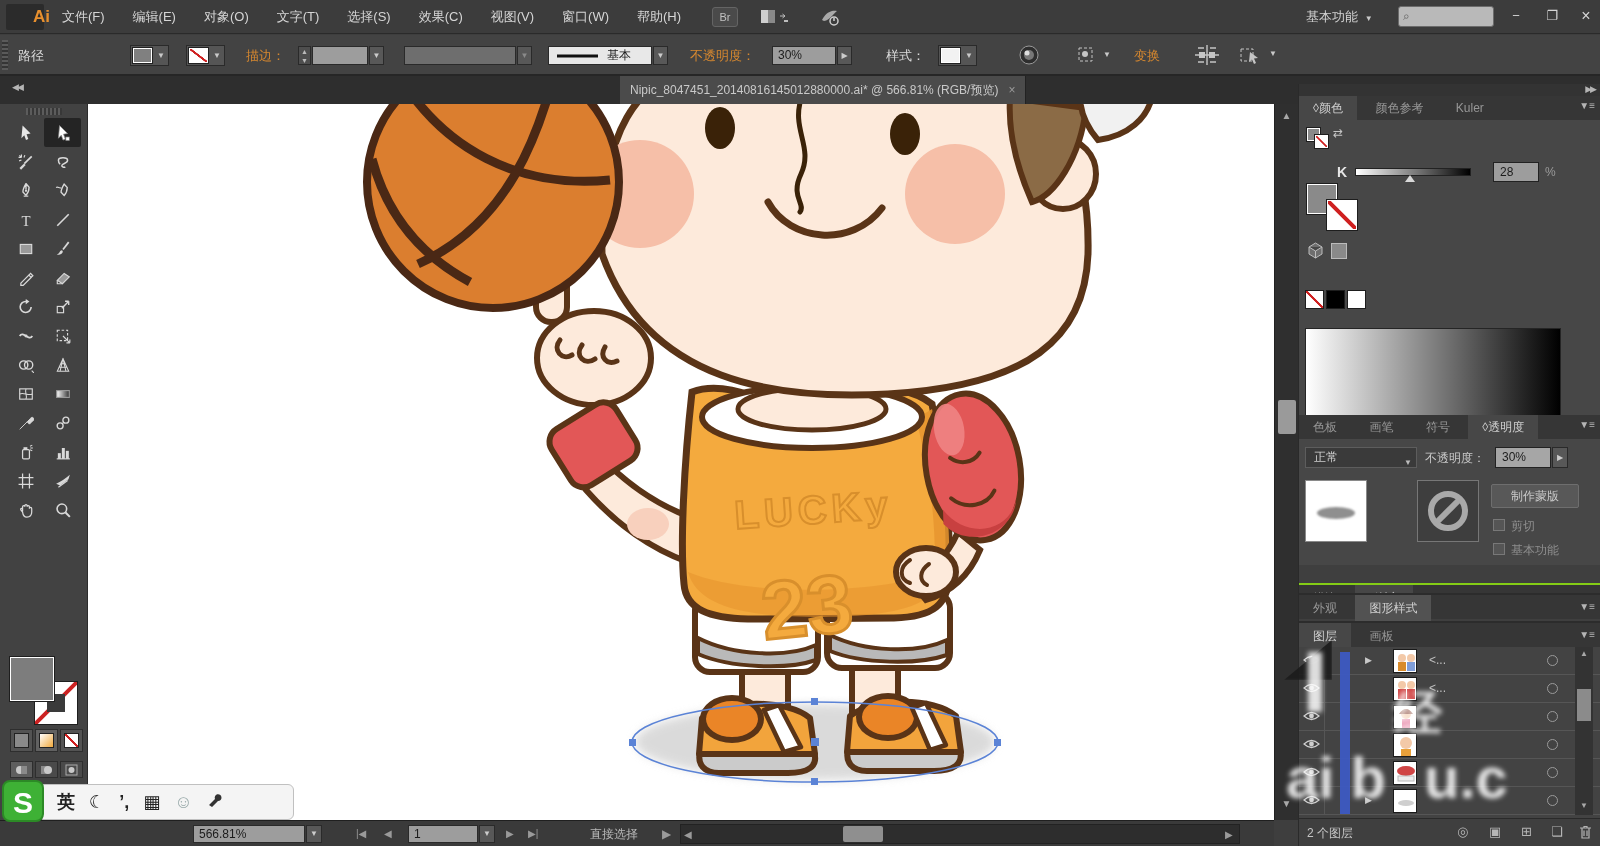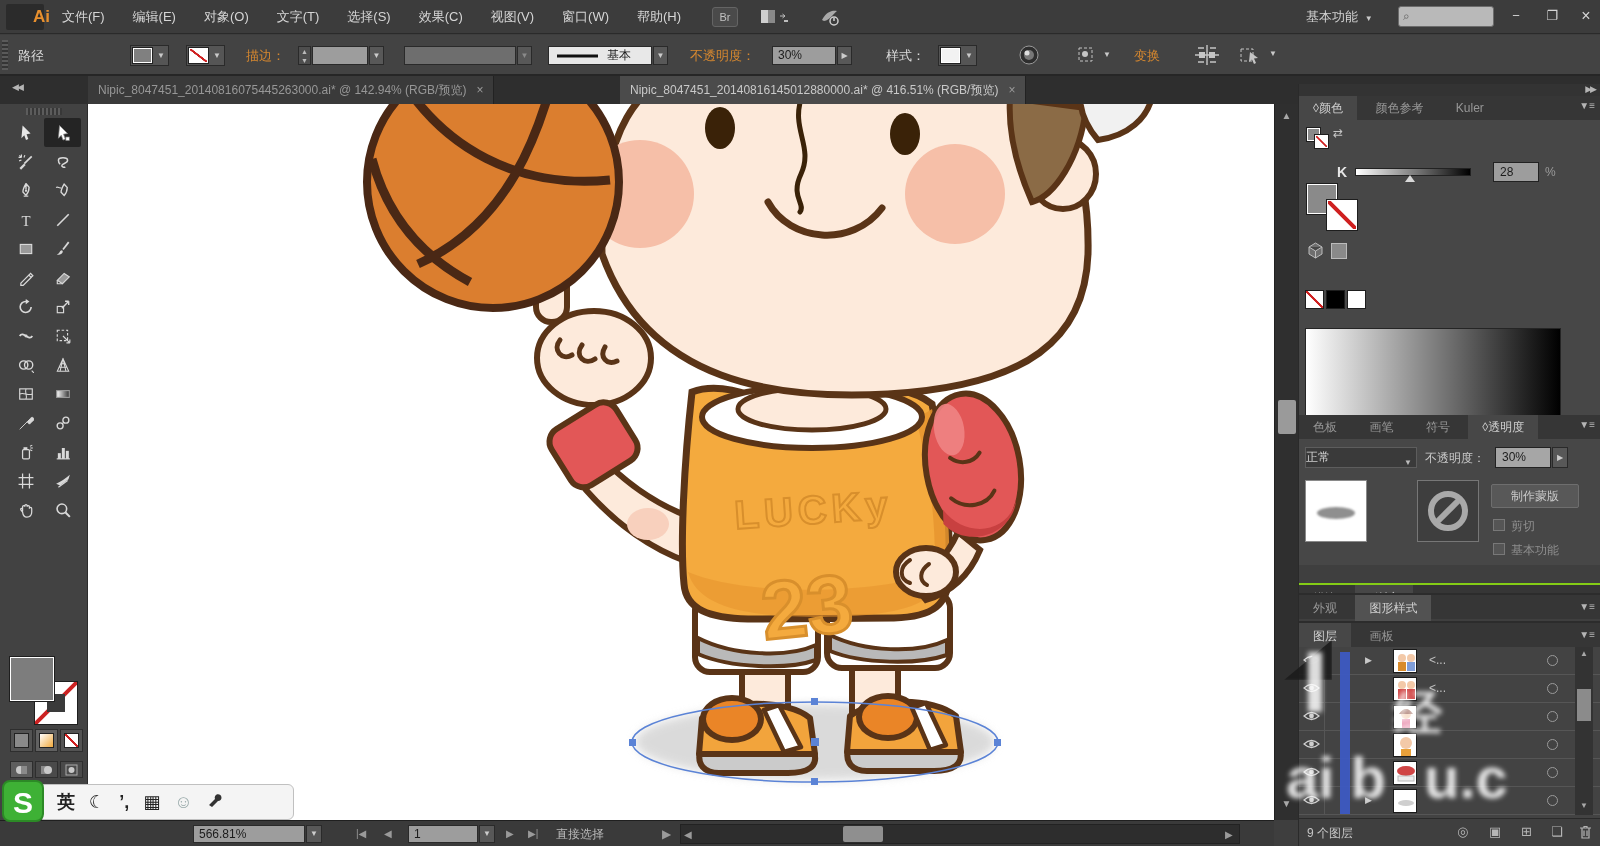--- a/index.html
+++ b/index.html
@@ -63,21 +63,21 @@
   #screenmode { left:26px; top:684px; width:30px; height:22px; }
 
   
   #canvas { left:88px; top:104px; width:1186px; height:716px; background:#ffffff; overflow:hidden; }
   #vscroll { left:1274px; top:104px; width:24px; height:716px; background:#2f2f2f; border-left:1px solid #222; }
   .scroll-arrow { color:#a8a8a8; font-size:10px; text-align:center; width:100%; }
   #vthumb { left:3px; top:296px; width:18px; height:34px; background:#9a9a9a; border-radius:2px; }
 
   
   #bottombar { left:0; top:820px; width:1274px; height:26px; background:#3a3a3a; border-top:1px solid #1f1f1f; }
-  .sb-text { color:#b9b9b9; font-size:12px; line-height:26px; }
+  .sb-text { color:#b9b9b9; font-size:12px; line-height:26px;margin-left:34px; }
   .sb-glyph { color:#9a9a9a; font-size:10px; line-height:26px; }
   #hscroll-track { left:680px; top:3px; width:560px; height:20px; background:#2d2d2d; border:1px solid #222; }
   #hthumb { left:162px; top:1px; width:40px; height:16px; background:#8f8f8f; border-radius:2px; }
 
   
   #dock { left:1298px; top:84px; width:302px; height:762px; background:#3f3f3f; border-left:1px solid #2a2a2a; }
   #dock-top { left:0; top:0; width:302px; height:12px; background:#333; }
   #dock-expand { right:6px; top:0px; color:#b5b5b5; font-size:9px; letter-spacing:-2px; }
   .ptabs { position:absolute; width:302px; height:24px; background:#363636; }
   .ptab { display:inline-block; font-size:12px; line-height:24px; padding:0 14px; color:#979797; }
@@ -93,21 +93,21 @@
   #k-value { left:194px; top:42px; width:46px; height:20px; background:#9d9d9d; border:1px solid #222;
     color:#1c1c1c; font-size:12px; line-height:18px; padding-left:6px; }
   .proxy-sq { position:absolute; border:1px solid #fff; outline:1px solid #1e1e1e; }
   .none-diag { background:linear-gradient(to top right,#fff 44%,#cf2020 46%,#cf2020 54%,#fff 56%); }
   #ramp { left:6px; top:208px; width:256px; height:118px; background:linear-gradient(to right,#ffffff,#000000);
     border:1px solid #252525; }
   .mini-swatch { position:absolute; top:170px; width:19px; height:19px; border:1px solid #1d1d1d; }
 
   
   #blend-dd { left:6px; top:8px; width:112px; height:21px; background:#3a3a3a; border:1px solid #5d5d5d;
-    color:#cecece; font-size:12px; line-height:19px; padding-left:0; }
+    color:#cecece; font-size:12px; line-height:19px; padding-left:8px; }
   #tp-opacity-field { left:196px; top:8px; width:56px; height:21px; background:#a6a6a6; border:1px solid #222;
     color:#1c1c1c; font-size:12px; line-height:19px; padding-left:6px; }
   .tp-thumb { position:absolute; top:41px; width:62px; height:62px; border:1px solid #8a8a8a; }
   #mask-btn { left:192px; top:45px; width:88px; height:24px; background:#585858; border:1px solid #6e6e6e;
     border-radius:2px; color:#c9c9c9; font-size:12px; text-align:center; line-height:22px; }
   .chk { position:absolute; width:12px; height:12px; background:#555; border:1px solid #787878; }
   .chk-label { position:absolute; color:#8e8e8e; font-size:12px; }
 
   
   .lrow { position:absolute; left:0; width:302px; height:28px; border-bottom:1px solid #565656; }
@@ -230,22 +230,21 @@
     <div class="abs cb-icon" style="left:1238px;top:9px;">
       <svg width="26" height="22" viewBox="0 0 26 22">
           <rect x="3" y="5" width="12" height="12" fill="none" stroke="#c5c5c5" stroke-dasharray="3 2"></rect>
           <path d="M12 8 L20 14 L16 14.6 L18 19 L16 20 L14 15.4 L11 18 Z" fill="#c5c5c5"></path>
         </svg>
       <span class="ddarrow abs" style="left:28px;top:5px;">▼</span>
     </div>
   </div>
 
   <div id="tabbar" class="abs">
-      <div class="doctab" style="left: 88px; background: rgb(58, 58, 58); color: rgb(151, 151, 151);"><span>Nipic_8047451_20140816075445263000.ai* @ 142.94% (RGB/预览)</span><span class="tab-close">×</span></div>
-      <div class="doctab" style="left: 620px; background: rgb(75, 75, 75); color: rgb(201, 201, 201);"><span>Nipic_8047451_20140816145012880000.ai* @ 416.51% (RGB/预览)</span><span class="tab-close">×</span></div>
+      <div class="doctab" style="left: 620px; background: rgb(75, 75, 75); color: rgb(201, 201, 201);"><span>Nipic_8047451_20140816145012880000.ai* @ 566.81% (RGB/预览)</span><span class="tab-close">×</span></div>
     </div>
   <div id="tools-collapse" class="abs">◀◀</div>
 
   <div id="toolbar" class="abs">
     <div id="tb-grip" class="abs"></div>
     <div id="toolgrid" class="abs">
         <div class="tool">
           <svg width="16" height="16" viewBox="0 0 14 14">
             <path d="M4 0.5 L11 7.5 L7.5 8 L9 12.3 L7 13.2 L5.5 8.9 L3 11.6 Z" fill="#e6e6e6"></path>
           </svg>
@@ -764,21 +763,21 @@
             <span class="l-target"></span>
           </div>
         </div>
       <div id="lay-scroll">
         <div class="scroll-arrow" style="position:absolute;top:2px;font-size:8px;">▲</div>
         <div id="lay-thumbbar"></div>
         <div class="scroll-arrow" style="position:absolute;top:154px;font-size:8px;">▼</div>
       </div>
     </div>
     <div id="layers-status">
-      <span class="abs" style="left:8px;top:6px;color:#c5c5c5;font-size:12px;">9 个图层</span>
+      <span class="abs" style="left:8px;top:6px;color:#c5c5c5;font-size:12px;">2 个图层</span>
       <span class="lp-icon abs" style="left:158px;top:5px;">◎</span>
       <span class="lp-icon abs" style="left:190px;top:5px;">▣</span>
       <span class="lp-icon abs" style="left:222px;top:5px;">⊞</span>
       <span class="lp-icon abs" style="left:252px;top:5px;">❏</span>
       <span class="abs" style="left:280px;top:6px;">
         <svg width="13" height="15" viewBox="0 0 13 15">
             <path d="M1 3 H12 M3 3 V13 H10 V3 M5 3 V1.5 H8 V3 M5 5.5 V11 M8 5.5 V11" stroke="#b5b5b5" fill="none" stroke-width="1.2"></path>
           </svg>
       </span>
     </div>

